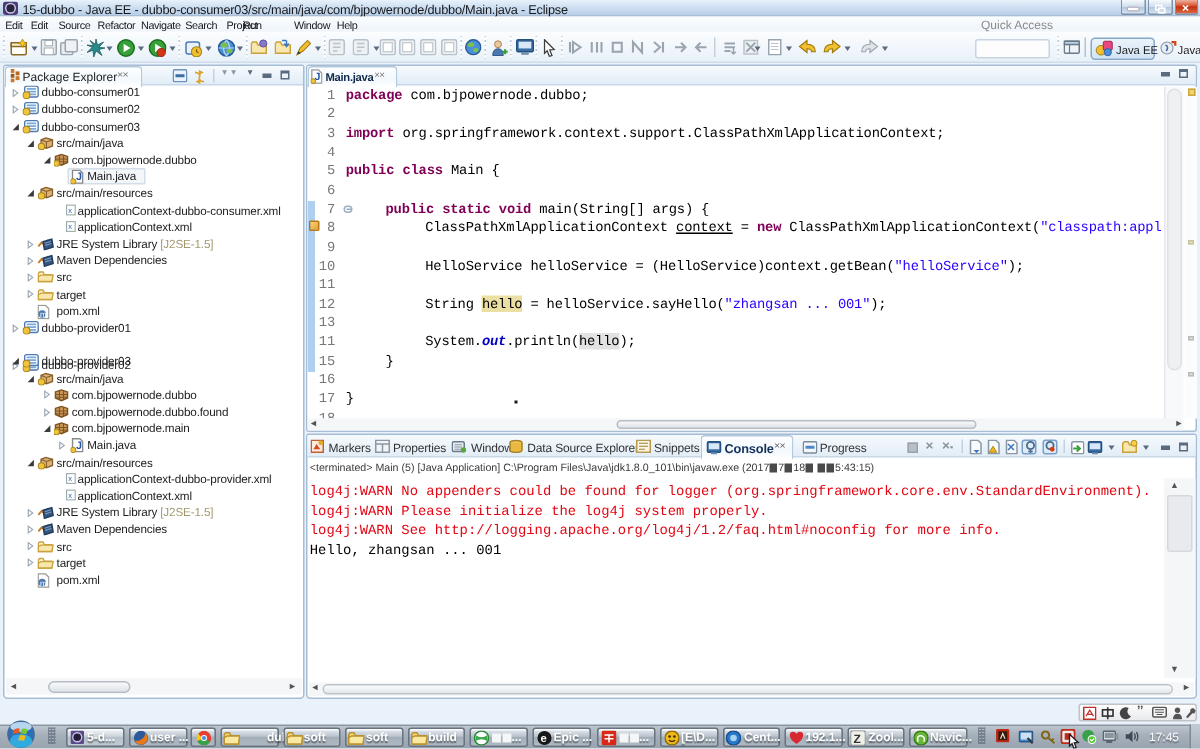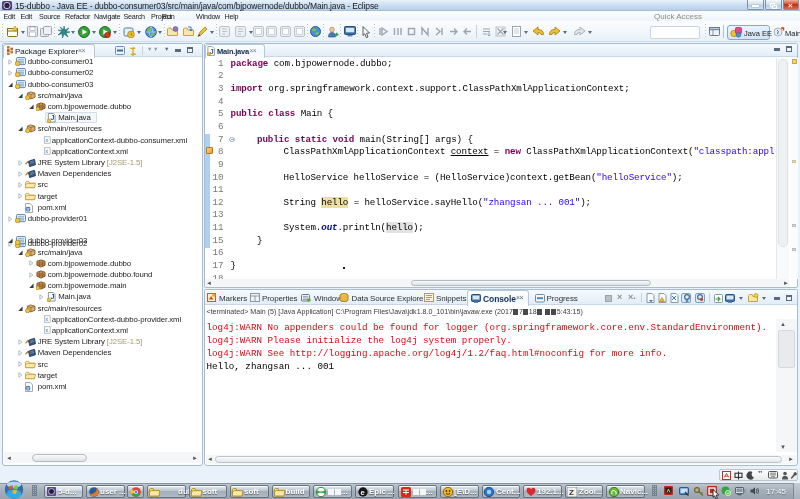--- a/index.html
+++ b/index.html
@@ -246,21 +246,21 @@
       <circle cx="4" cy="7.5" r="3.2" fill="#f0c030" stroke="#a07808" stroke-width="0.6"></circle>
       <rect x="5.5" y="1.5" width="6" height="6" rx="1" fill="#e84880" stroke="#a01848" stroke-width="0.6"></rect>
       <circle cx="8.5" cy="8.8" r="2.4" fill="#4a90d8" stroke="#2a5a98" stroke-width="0.6"></circle>
     </svg>
 <div class="abs" style="left:744px;top:28.5px;font-size:7.5px;color:#1a1a1a">Java EE</div>
 <svg class="abs" style="left:773px;top:25.5px" width="12" height="12">
       <circle cx="5" cy="6" r="4" fill="#e8edf2" stroke="#8a97a4" stroke-width="0.7"></circle>
       <path d="M8 2 L10.5 2 L10.5 4.5" stroke="#d04818" stroke-width="1.5" fill="none"></path>
       <path d="M4 4 Q6.5 5 4.5 8" stroke="#3a68a8" stroke-width="1" fill="none"></path>
     </svg>
-<div class="abs" style="left:785px;top:28.5px;font-size:7.5px;color:#1a1a1a">Main</div>
+<div class="abs" style="left:785px;top:28.5px;font-size:7.5px;color:#1a1a1a">Java</div>
 </div>
 
 <div class="abs" id="mainbg"></div>
 
 <div class="abs panel" id="pkgpanel" style="left:2px;top:43px;width:201px;height:423px;border-radius:2px 2px 3px 3px"></div>
 <div class="abs tabbar" style="left:3px;top:44px;width:199px;height:13px"></div>
 <div class="abs seltab" style="left:3px;top:44px;width:92px;height:14px"></div>
 <div id="pkg-hdr">
 <svg class="abs" style="left:7px;top:46px" width="7" height="9" viewBox="0 0 7 9">
       <rect x="0" y="0" width="2.6" height="2.6" fill="#c87a2a"></rect>

